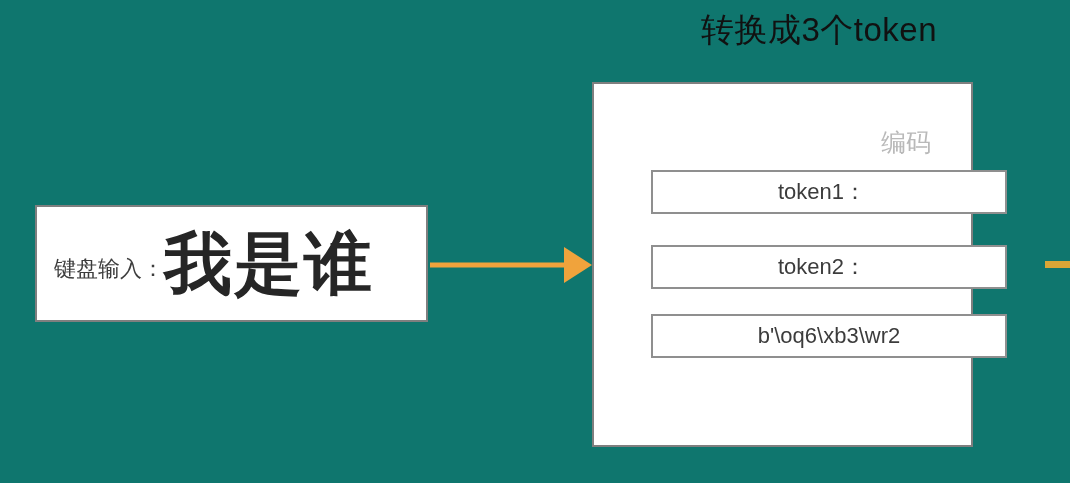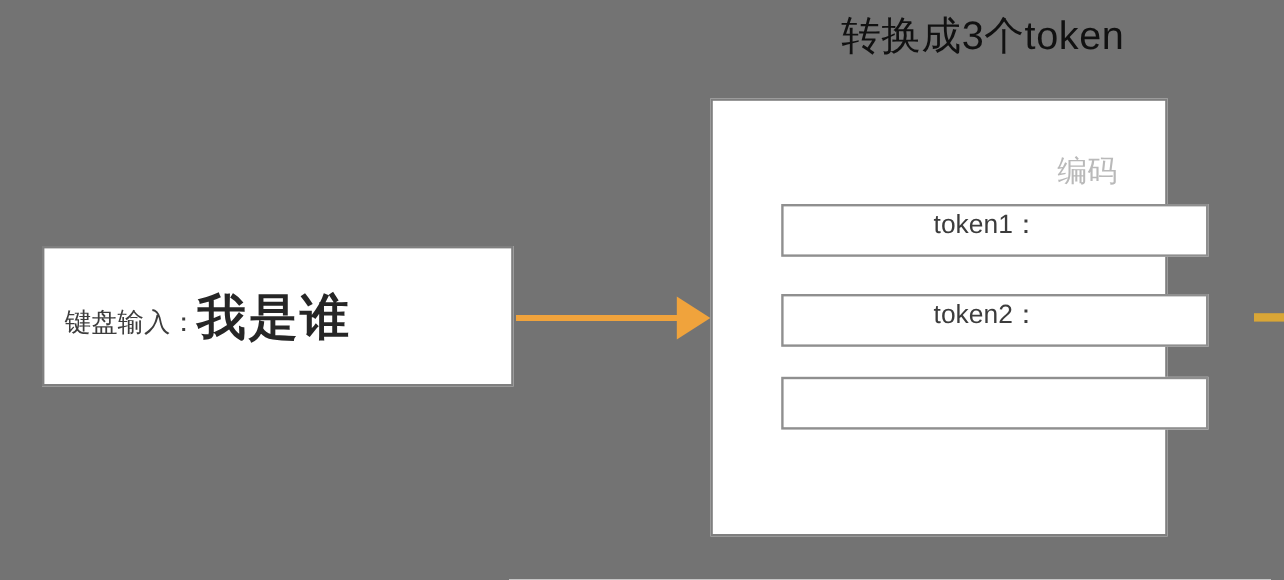--- a/index.html
+++ b/index.html
@@ -5,21 +5,21 @@
   html, body {
     margin: 0;
     padding: 0;
     background: #ffffff;
     font-family: "Liberation Sans", "DejaVu Sans", sans-serif;
   }
   .canvas {
     position: relative;
     width: 1070px;
     height: 483px;
-    background: #737373;
+    background: #0f766e;
     overflow: hidden;
   }
   .diagram-title {
     position: absolute;
     left: 592px;
     top: 8px;
     width: 454px;
     text-align: center;
     font-size: 33px;
     font-weight: 500;
@@ -41,21 +41,21 @@
     padding-left: 17px;
   }
   .input-label {
     font-size: 22px;
     color: #3d3d3d;
     margin-top: 10px;
     white-space: nowrap;
     flex: 0 0 auto;
   }
   .input-text {
-    font-size: 41px;
+    font-size: 68px;
     font-weight: 900;
     color: #262626;
     letter-spacing: 2px;
     margin-top: 2px;
     white-space: nowrap;
   }
   .arrow-svg {
     position: absolute;
     left: 429px;
     top: 241px;
@@ -82,21 +82,21 @@
   }
   .token-row {
     position: absolute;
     left: 57px;
     width: 356px;
     height: 44px;
     box-sizing: border-box;
     border: 2px solid var(--token-border, #8f8f8f);
     background: #ffffff;
     display: flex;
-    align-items: flex-start;
+    align-items: center;
     justify-content: center;
     font-size: 22px;
     color: #3c3c3c;
     white-space: nowrap;
   }
   .token-row.t1 { top: 86px; }
   .token-row.t2 { top: 161px; }
   .token-row.t3 { top: 230px; }
   .token-label { margin-right: 14px; }
   .output-connector {
@@ -130,18 +130,19 @@
 
     <div class="token-row t1">
       <span class="token-label">token1：</span>
     </div>
 
     <div class="token-row t2">
       <span class="token-label">token2：</span>
     </div>
 
     <div class="token-row t3">
+      <span class="token-value">b'\oq6\xb3\wr2</span>
     </div>
   </div>
 
   <div class="output-connector"></div>
 
 </div>
 
 </body></html>

